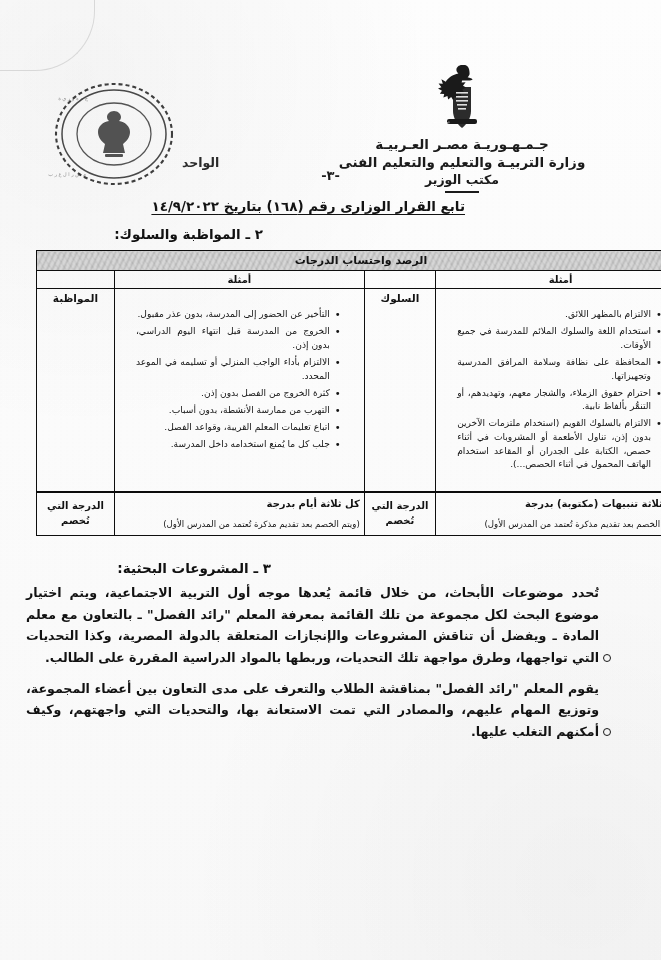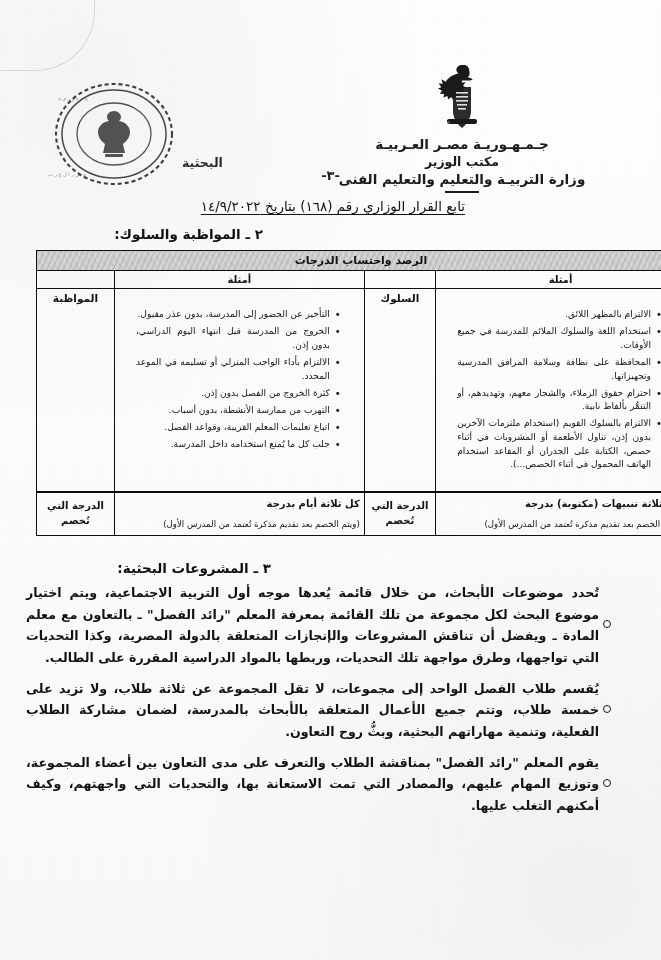--- a/index.html
+++ b/index.html
@@ -107,21 +107,21 @@
     font-size: 13px;
     font-weight: 700;
     color: #1d1d1d;
   }
 
   .decree-line {
     position: absolute;
     right: 196px;
     top: 198px;
     font-size: 13.5px;
-    font-weight: 400;
+    font-weight: 700;
     color: #131313;
     text-decoration: underline;
     text-underline-offset: 3px;
     white-space: nowrap;
     letter-spacing: -0.2px;
   }
 
   
   .section-heading {
     position: absolute;
@@ -221,21 +221,21 @@
   
   .bullets {
     position: absolute;
     right: 46px;
     left: 26px;
     top: 582px;
   }
   .bullet-item {
     display: flex;
     flex-direction: row;
-    align-items: center;
+    align-items: flex-end;
     margin-bottom: 9px;
   }
   .bullet-marker {
     flex: 0 0 auto;
     width: 16px;
     text-align: center;
     font-size: 9px;
     line-height: 20px;
     color: #151515;
   }
@@ -275,43 +275,43 @@
       <g fill="#2a2a2a" opacity=".8">
         <path d="M66 33 c-4 0-7 3-7 6 0 2 1 3 2 4 -6 1-11 5-11 11 0 5 3 9 7 12 l-2 9 h22 l-2-9 c4-3 7-7 7-12 0-6-5-10-11-11 1-1 2-2 2-4 0-3-3-6-7-6z"></path>
         <rect x="57" y="76" width="18" height="3" rx="1"></rect>
       </g>
       <g fill="#333" opacity=".55" font-size="5" font-family="DejaVu Sans">
         <text x="40" y="22">ج م ه و ر ي ة</text>
         <text x="38" y="98">م ص ر  ا ل ع ر ب ي ة</text>
       </g>
     </svg>
   </div>
-  <div class="date-label">البحثية</div>
+  <div class="date-label">الواحد</div>
 
   <div class="header-block">
     <svg class="emblem" viewBox="0 0 58 72" aria-hidden="true">
       <g fill="#1a1a1a">
         <path d="M29 4 c-3.2 0-5.6 2.2-5.6 4.8 0 1.6 .9 2.8 2 3.6 -5.6 1-10.4 4.2-12.6 8.4 l-4.4-2.6 1.4 4.6 -4.2-.4 2.8 3.8 -3.4 1.4 4 2.2 -2.2 3 4.4 .2 -.8 3.6 4-1.6 .8 3.6 3-2.6 2 3.2 1.6-3.6 3 2.2 .2-3.8 3.4 1.2 -1-3.6 3.8-.2 -2-3 4-2 -3.2-1.6 2.6-3.6 -4 .2 1.2-4.4 -4.2 2.4 C45 20.4 40.2 17.2 34.6 16.2 c1.1-.8 2-2 2-3.6C36.6 6.2 34.2 4 31 4z"></path>
         <path d="M20 26 h18 v24 c0 7-4.2 13-9 17 -4.8-4-9-10-9-17z" opacity=".92"></path>
         <g fill="#fff" opacity=".85">
           <rect x="23" y="31" width="12" height="1.6"></rect>
           <rect x="23" y="35" width="12" height="1.6"></rect>
           <rect x="23" y="39" width="12" height="1.6"></rect>
           <rect x="24" y="43" width="10" height="1.6"></rect>
           <rect x="25" y="47" width="8" height="1.6"></rect>
         </g>
         <rect x="14" y="58" width="30" height="5" rx="2"></rect>
         <g fill="#fff" opacity=".8" font-size="3.4" font-family="DejaVu Sans">
           <text x="17" y="62">جمهورية مصر العربية</text>
         </g>
       </g>
     </svg>
     <div class="ministry-line l1">جـمـهـوريـة مصـر العـربيـة</div>
+    <div class="ministry-line l2">وزارة التربيـة والتعليم والتعليم الفنى</div>
     <div class="ministry-line l3">مكتب الوزير</div>
-    <div class="ministry-line l2">وزارة التربيـة والتعليم والتعليم الفنى</div>
     <div class="hdr-rule"></div>
   </div>
 
   <div class="page-number">-٣-</div>
 
   <div class="decree-line">تابع القرار الوزاري رقم (١٦٨) بتاريخ ١٤/٩/٢٠٢٢</div>
 
   <div class="section-heading section-2">٢ ـ المواظبة والسلوك:</div>
 
   <div class="table-wrap">
@@ -376,20 +376,16 @@
 
   <div class="section-heading section-3">٣ ـ المشروعات البحثية:</div>
 
   <div class="bullets">
     <div class="bullet-item">
       <div class="bullet-marker"><span></span></div>
       <div class="bullet-text">تُحدد موضوعات الأبحاث، من خلال قائمة يُعدها موجه أول التربية الاجتماعية، ويتم اختيار موضوع البحث لكل مجموعة من تلك القائمة بمعرفة المعلم "رائد الفصل" ـ بالتعاون مع معلم المادة ـ ويفضل أن تناقش المشروعات والإنجازات المتعلقة بالدولة المصرية، وكذا التحديات التي تواجهها، وطرق مواجهة تلك التحديات، وربطها بالمواد الدراسية المقررة على الطالب.</div>
     </div>
     <div class="bullet-item">
       <div class="bullet-marker"><span></span></div>
-      <div class="bullet-text">يُقسم طلاب الفصل الواحد إلى مجموعات، لا تقل المجموعة عن ثلاثة طلاب، ولا تزيد على خمسة طلاب، وتتم جميع الأعمال المتعلقة بالأبحاث بالمدرسة، لضمان مشاركة الطلاب الفعلية، وتنمية مهاراتهم البحثية، وبثُّ روح التعاون.</div>
-    </div>
-    <div class="bullet-item">
-      <div class="bullet-marker"><span></span></div>
       <div class="bullet-text">يقوم المعلم "رائد الفصل" بمناقشة الطلاب والتعرف على مدى التعاون بين أعضاء المجموعة، وتوزيع المهام عليهم، والمصادر التي تمت الاستعانة بها، والتحديات التي واجهتهم، وكيف أمكنهم التغلب عليها.</div>
     </div>
   </div>
 </div>
 
 </body></html>

